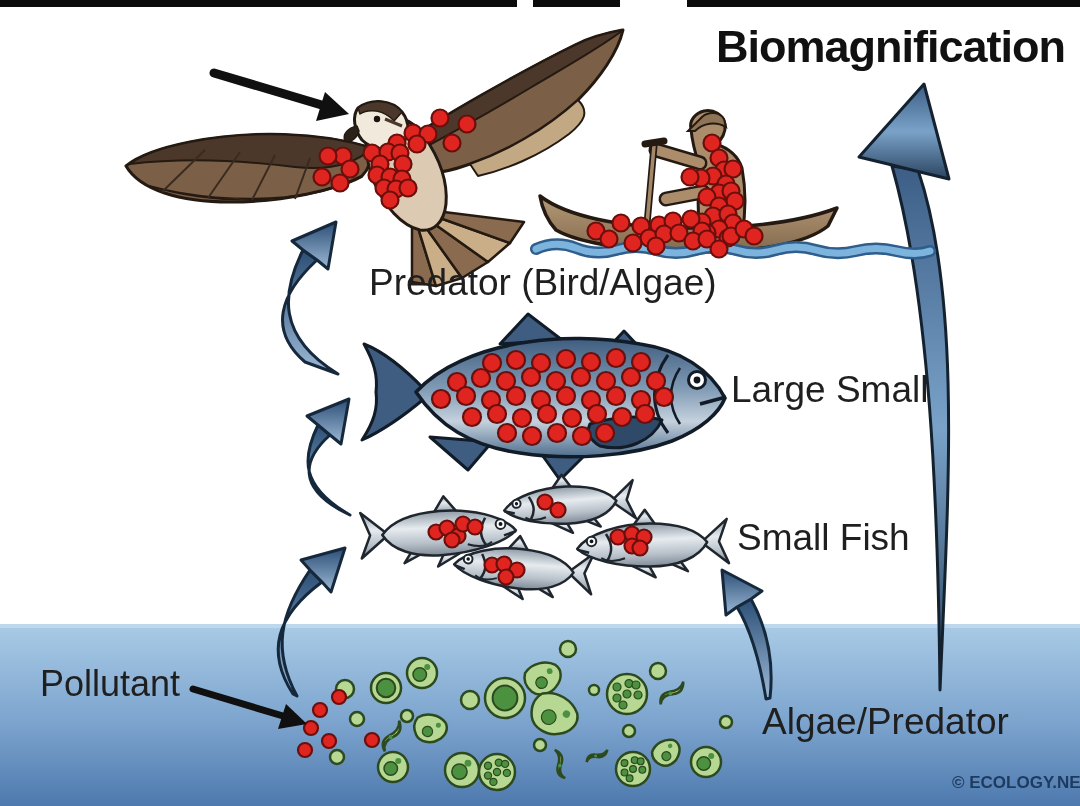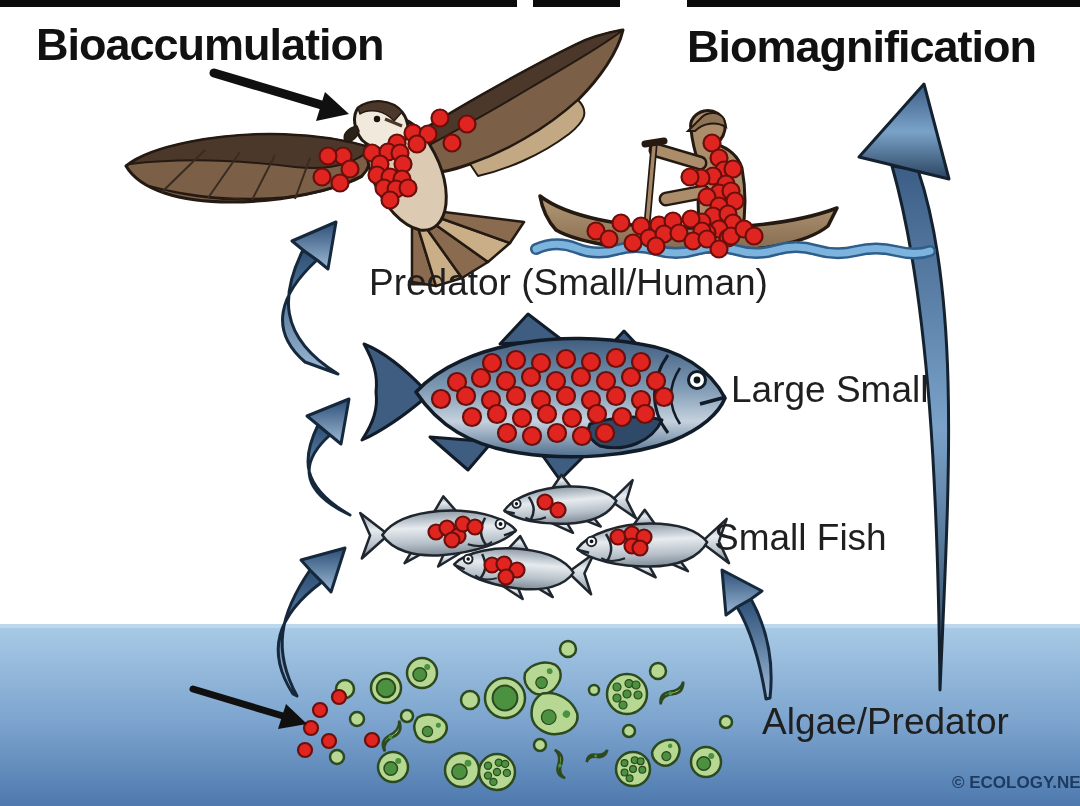--- a/index.html
+++ b/index.html
@@ -496,21 +496,21 @@
   <g>
     <path d="M 214,73 L 325,106" stroke="#101010" stroke-width="9" stroke-linecap="round" fill="none"></path>
     <path d="M 349,114 L 316,121 L 325,92 Z" fill="#101010"></path>
   </g>
   <g>
     <path d="M 193,689 L 283,716" stroke="#101010" stroke-width="7" stroke-linecap="round" fill="none"></path>
     <path d="M 307,724 L 278,729 L 286,704 Z" fill="#101010"></path>
   </g>
 </svg>
 
-<div class="lbl title" style="left:36px;top:22px">Bioaccumulation</div>
-<div class="lbl title" style="left:687px;top:24px">Biomagnification</div>
-<div class="lbl tag" style="left:369px;top:264px">Predator (Small/Human)</div>
+<div class="lbl title" style="left:716px;top:24px">Biomagnification</div>
+<div class="lbl tag" style="left:369px;top:264px">Predator (Bird/Algae)</div>
 <div class="lbl tag" style="left:731px;top:371px">Large Small</div>
-<div class="lbl tag" style="left:714px;top:519px">Small Fish</div>
+<div class="lbl tag" style="left:737px;top:519px">Small Fish</div>
+<div class="lbl tag" style="left:40px;top:666px;font-size:36px">Pollutant</div>
 <div class="lbl tag" style="left:762px;top:703px">Algae/Predator</div>
 <div class="lbl credit" style="left:952px;top:774px">© ECOLOGY.NET</div>
 
 </div>
 
 </body></html>

